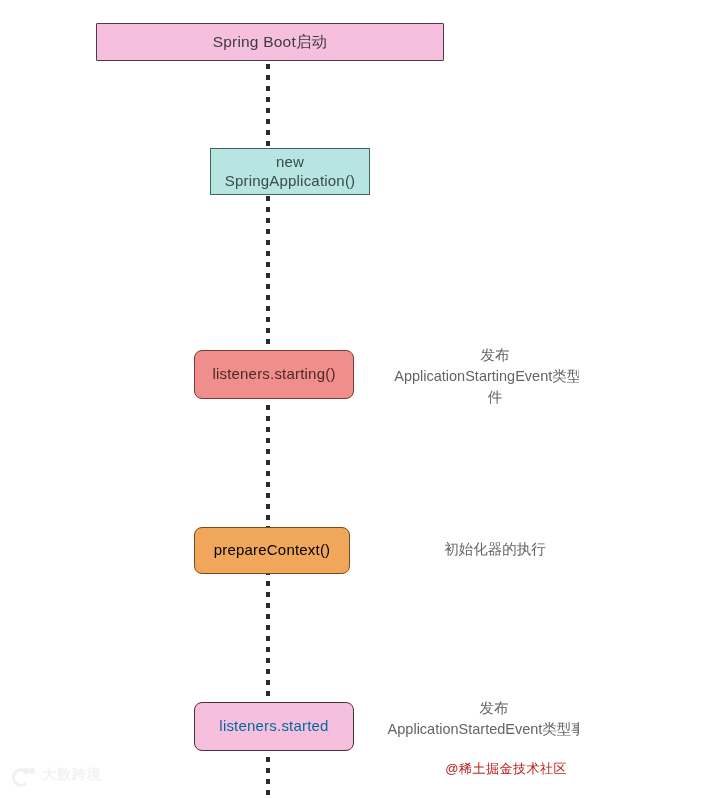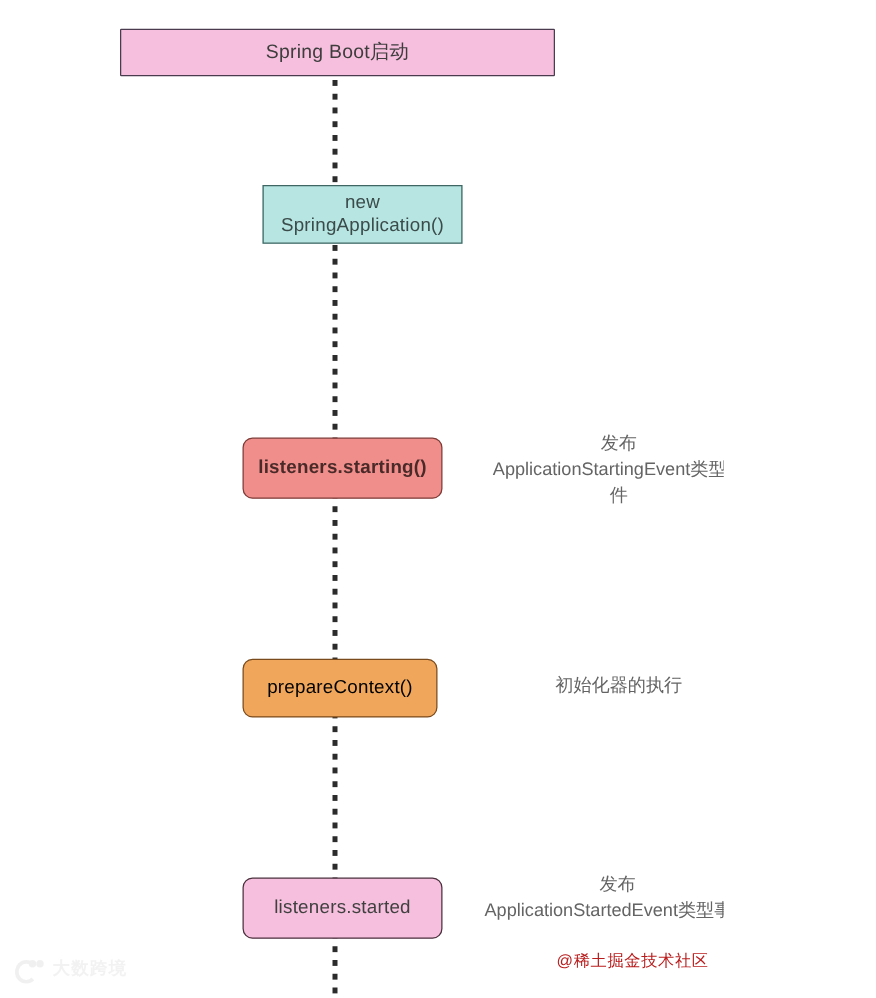--- a/index.html
+++ b/index.html
@@ -73,21 +73,20 @@
 
   .node-starting {
     left: 194px;
     top: 350px;
     width: 160px;
     height: 49px;
     background: #ef8e8b;
     border: 1.8px solid #7d3a36;
     border-radius: 8px;
     color: #4a2a28;
-    font-weight: bold;
   }
 
   .node-prepare {
     left: 194px;
     top: 527px;
     width: 156px;
     height: 47px;
     background: #f0a75b;
     border: 1.8px solid #7a4a1c;
     border-radius: 8px;
@@ -95,21 +94,21 @@
   }
 
   .node-started {
     left: 194px;
     top: 702px;
     width: 160px;
     height: 49px;
     background: #f6bfdd;
     border: 1.8px solid #4a2f3c;
     border-radius: 8px;
-    color: #404040;
+    color: #0369a1;
   }
 
   
   .annotation {
     position: absolute;
     text-align: center;
     color: #646464;
     font-size: 14.5px;
     line-height: 1.45;
     z-index: 2;

